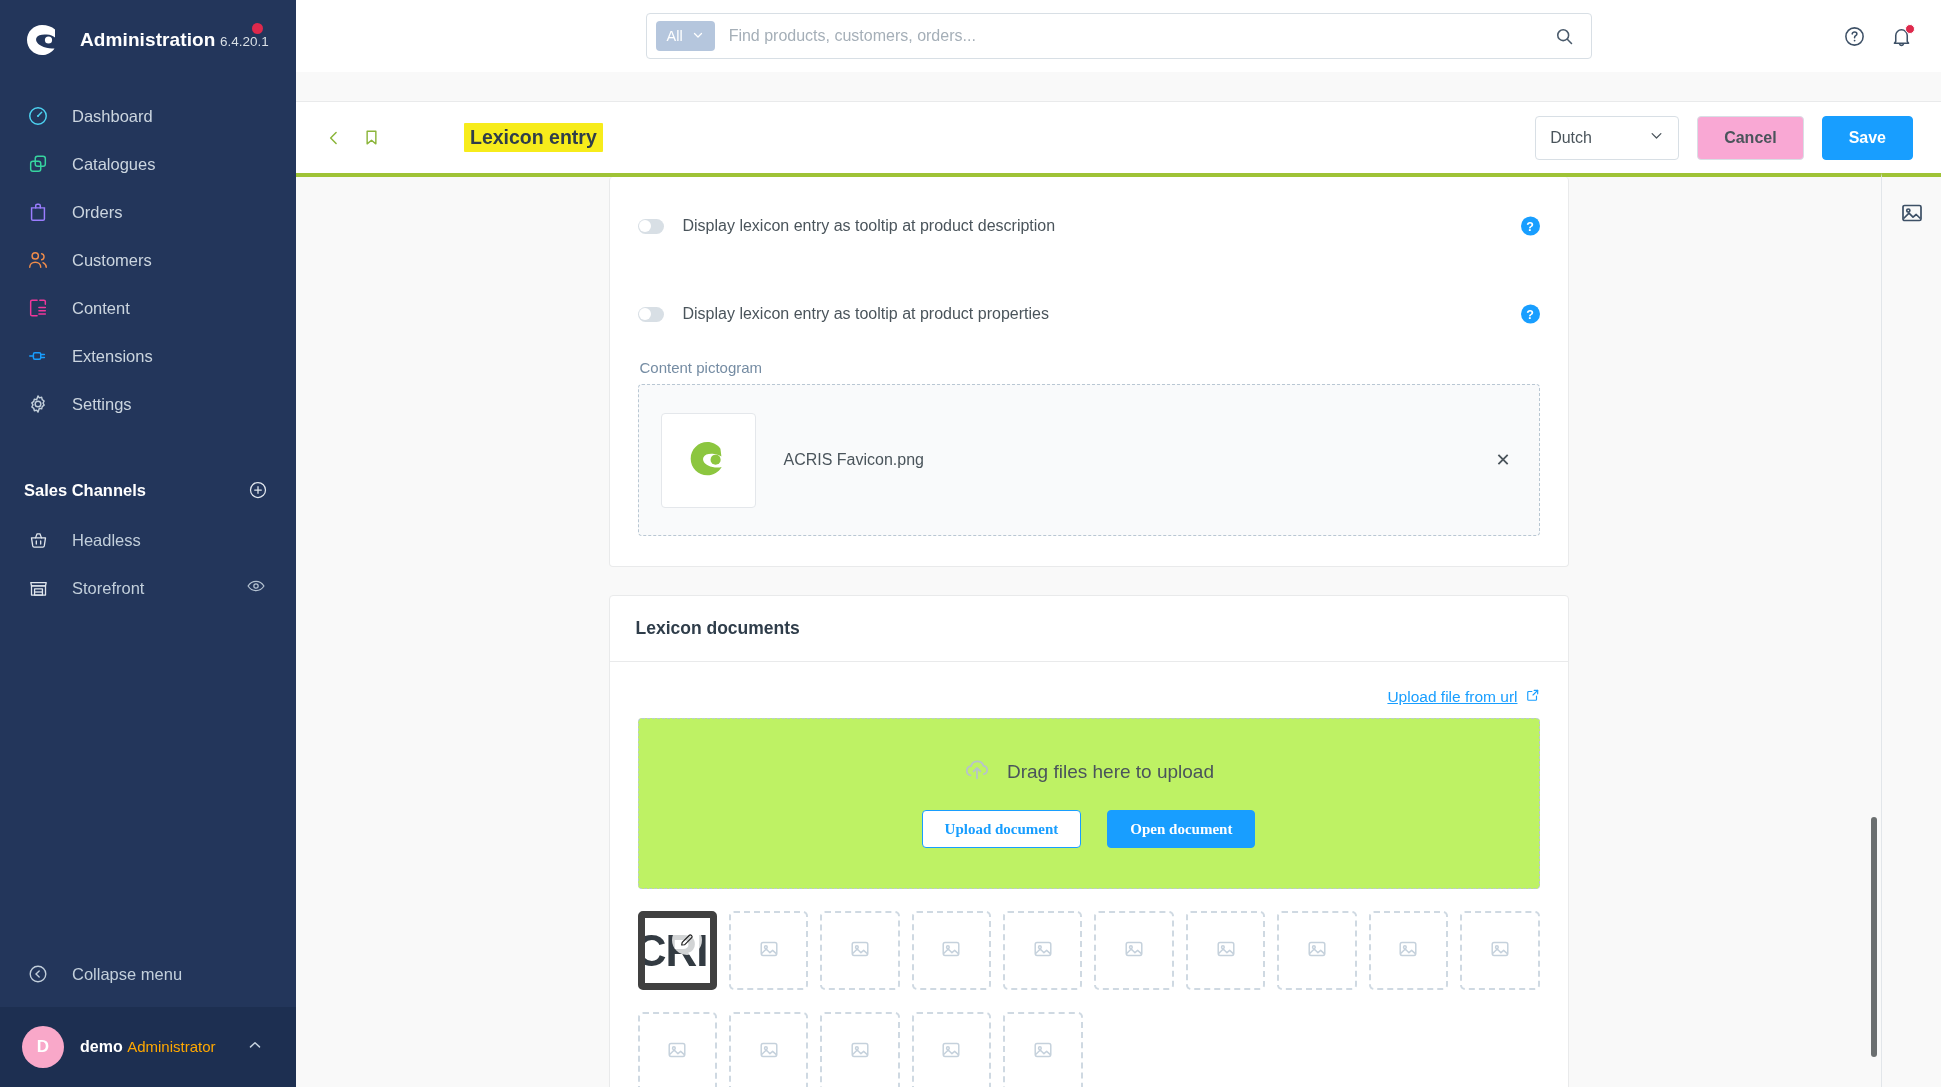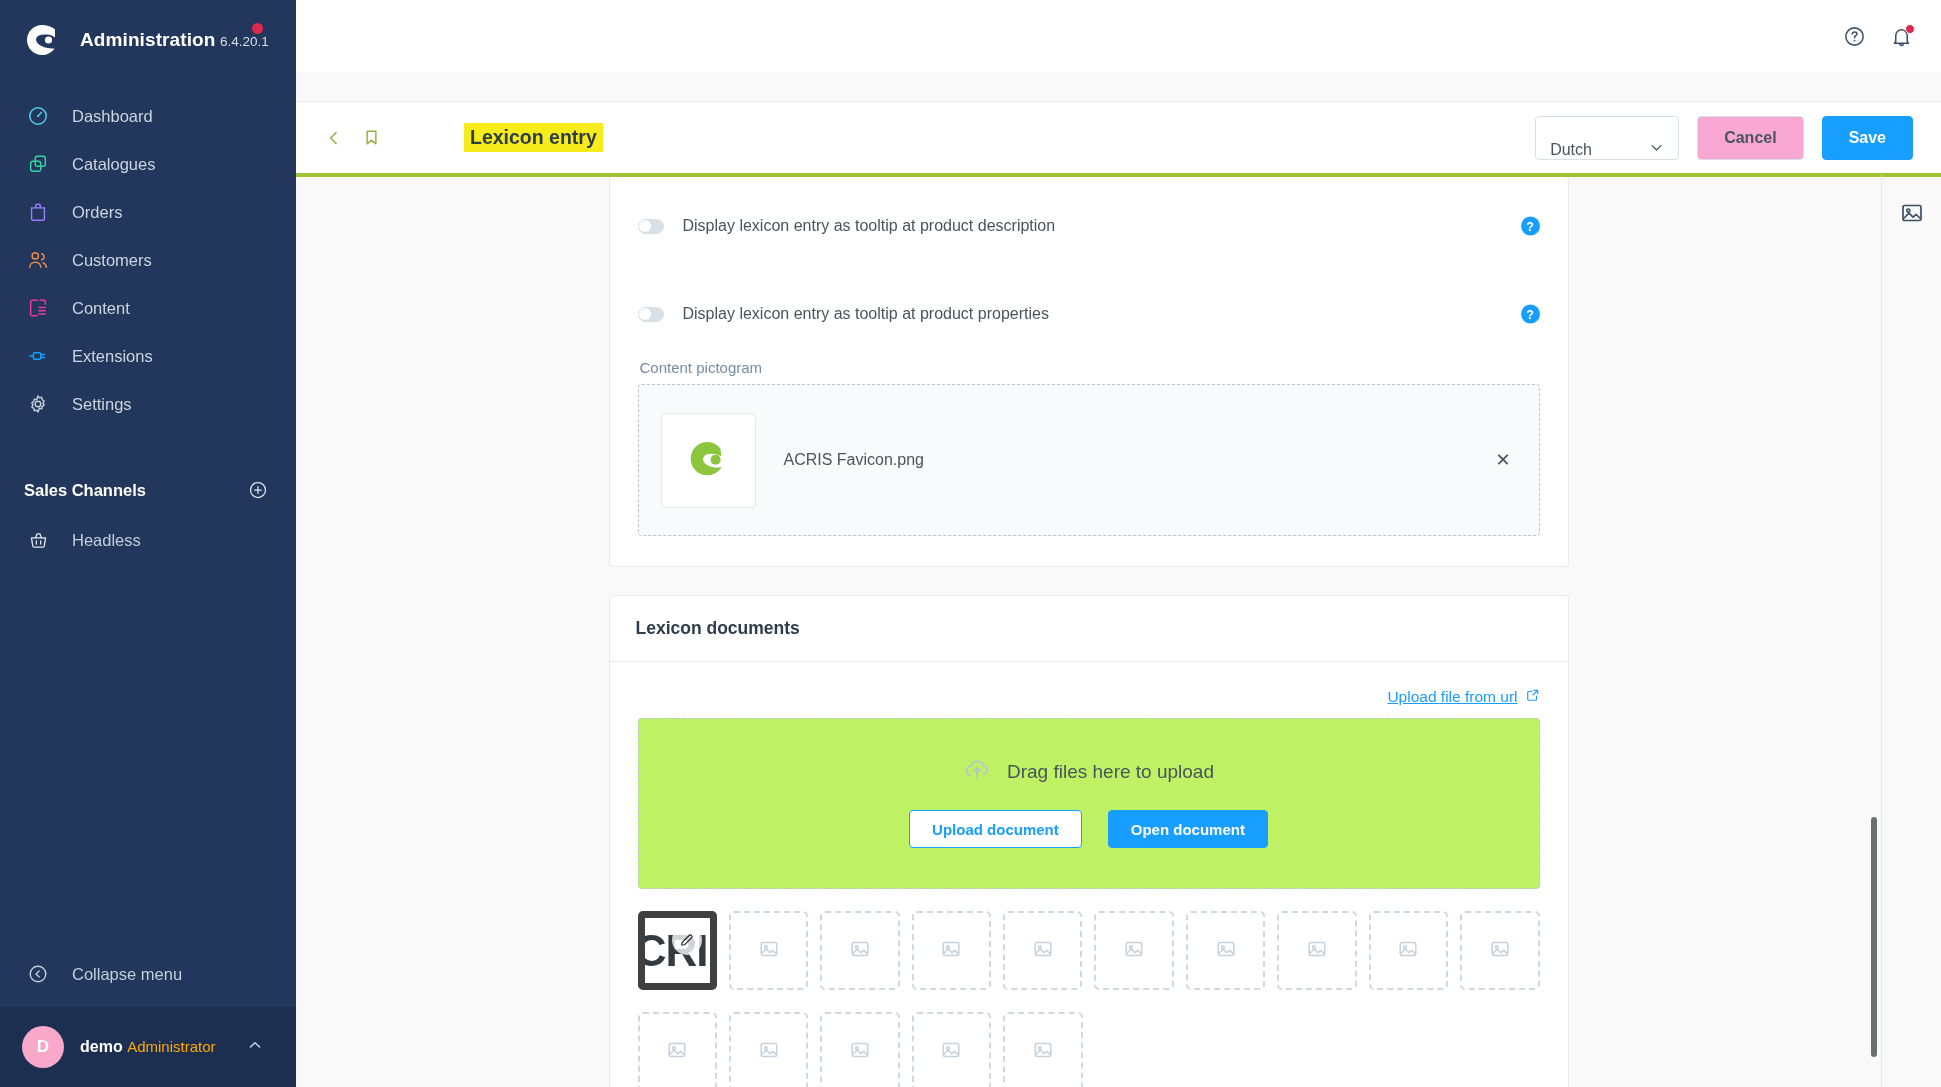--- a/index.html
+++ b/index.html
@@ -140,21 +140,21 @@
   .sb-title-wrap { margin-left: 83px; }
   .sb-title {
     font-size: 19.5px; font-weight: bold; color:#2f3d4a;
     background: #f7ec1b; padding: 3px 6px; border-radius:1px;
     display:inline-block;
   }
   .sb-right { margin-left:auto; display:flex; align-items:center; gap:18px; }
   .lang-select {
     width: 144px; height: 44px;
     border: 1px solid #d8dfe5; border-radius: 4px; background:#fff;
-    display:flex; align-items:flex-end; justify-content:space-between;
+    display:flex; align-items:center; justify-content:space-between;
     padding: 0 14px; font-size: 16px; color:#4a545b; cursor:pointer;
   }
   .btn {
     height: 44px; border-radius: 4px; font-size: 16px;
     display:flex; align-items:center; justify-content:center;
     cursor:pointer; padding: 0 26px; font-weight:bold;
     font-family:"Liberation Sans", sans-serif;
   }
   .btn-ghost { background:#f9a8d4; border:1px solid #d8dfe5; color:#4a545b; }
   .btn-primary { background:#189eff; border:1px solid #189eff; color:#fff; }
@@ -228,21 +228,21 @@
 
   .dropzone-empty {
     border: 1px dashed #b9c7d3; border-radius: 4px;
     background:#bef264; padding: 36px 0 40px 0;
     display:flex; flex-direction:column; align-items:center;
   }
   .dz-headline {
     display:flex; align-items:center; gap:16px;
     font-size: 19px; color:#4a545b; margin-bottom: 22px;
   }
-  .dz-buttons { display:flex; gap:26px; }
+  .dz-buttons { display:flex; gap:26px;font-family:Liberation Serif, serif; }
   .btn-outline-blue {
     background:#fff; border:1px solid #189eff; color:#189eff;
     height: 38px; padding: 0 22px; border-radius:4px; font-size:15px;
     font-weight:bold; display:flex; align-items:center; cursor:pointer;
   }
   .btn-solid-blue {
     background:#189eff; border:1px solid #189eff; color:#fff;
     height: 38px; padding: 0 22px; border-radius:4px; font-size:15px;
     font-weight:bold; display:flex; align-items:center; cursor:pointer;
   }
@@ -404,20 +404,37 @@
     <span class="nav-icon">
       <svg width="21" height="21" viewBox="0 0 24 24" fill="none" stroke="#e1e7ee" stroke-width="1.5" stroke-linecap="round" stroke-linejoin="round">
         <path d="M4 9h16l-1.4 9.2a1.6 1.6 0 0 1-1.6 1.3H7a1.6 1.6 0 0 1-1.6-1.3z"></path>
         <path d="M8.6 9l1.8-4.6h3.2L15.4 9"></path>
           <path d="M9.5 12.5v3.5M14.5 12.5v3.5"></path>
       </svg>
     </span>
     <span class="sc-label">Headless</span>
   </div>
 
+  <div class="sc-item">
+    <span class="nav-icon">
+      <svg width="21" height="21" viewBox="0 0 24 24" fill="none" stroke="#e1e7ee" stroke-width="1.5" stroke-linejoin="round">
+        <path d="M4 9h16v10.5H4z"></path>
+          <path d="M3.2 5.2h17.6L20 9H4z"></path>
+        <path d="M7.5 12.5h9v7h-9z"></path>
+          <path d="M7.5 16h9"></path>
+      </svg>
+    </span>
+    <span class="sc-label">Storefront</span>
+    <span class="sc-eye">
+      <svg width="20" height="20" viewBox="0 0 24 24" fill="none" stroke="#b4c2d1" stroke-width="1.5">
+        <path d="M2.5 12S6 6.5 12 6.5 21.5 12 21.5 12 18 17.5 12 17.5 2.5 12 2.5 12z"></path>
+          <circle cx="12" cy="12" r="2.6"></circle>
+      </svg>
+    </span>
+  </div>
 
   <div class="sidebar-spacer"></div>
 
   <div class="collapse-row">
     <span class="nav-icon">
       <svg width="22" height="22" viewBox="0 0 24 24" fill="none" stroke="#c2cfdb" stroke-width="1.5" stroke-linecap="round">
         <circle cx="12" cy="12" r="8.5"></circle>
           <path d="M13.3 8.6L9.8 12l3.5 3.4"></path>
       </svg>
     </span>
@@ -434,20 +451,37 @@
       <svg width="18" height="18" viewBox="0 0 24 24" fill="none" stroke="#c2cfdb" stroke-width="2" stroke-linecap="round" stroke-linejoin="round">
         <path d="M6 14.5L12 9l6 5.5"></path>
       </svg>
     </span>
   </div>
 </aside>
 
 <div class="main">
 
   <div class="topbar">
+    <div class="search-wrap">
+      <div class="search-scope">
+        <span>All</span>
+        <span>
+          <svg width="12" height="12" viewBox="0 0 24 24" fill="none" stroke="#ffffff" stroke-width="2.6" stroke-linecap="round" stroke-linejoin="round">
+              <path d="M5 9l7 7 7-7"></path>
+            </svg>
+        </span>
+      </div>
+      <input class="search-input" type="text" placeholder="Find products, customers, orders..." style="">
+      <span class="search-go">
+        <svg width="21" height="21" viewBox="0 0 24 24" fill="none" stroke="#4a5a6b" stroke-width="1.8" stroke-linecap="round">
+          <circle cx="10.5" cy="10.5" r="6.2"></circle>
+            <path d="M15.2 15.2L20 20"></path>
+        </svg>
+      </span>
+    </div>
 
     <div class="top-right">
       <span class="icon-btn">
         <svg width="23" height="23" viewBox="0 0 24 24" fill="none" stroke="#3d5066" stroke-width="1.6" stroke-linecap="round">
           <circle cx="12" cy="12" r="9"></circle>
           <path d="M9.6 9.3c.2-1.3 1.2-2.1 2.5-2.1 1.4 0 2.4.9 2.4 2.1 0 1.9-2.4 1.8-2.4 3.5v.4"></path>
           <circle cx="12.1" cy="16.3" r=".95" fill="#3d5066" stroke="none"></circle>
         </svg>
       </span>
       <span class="icon-btn">

